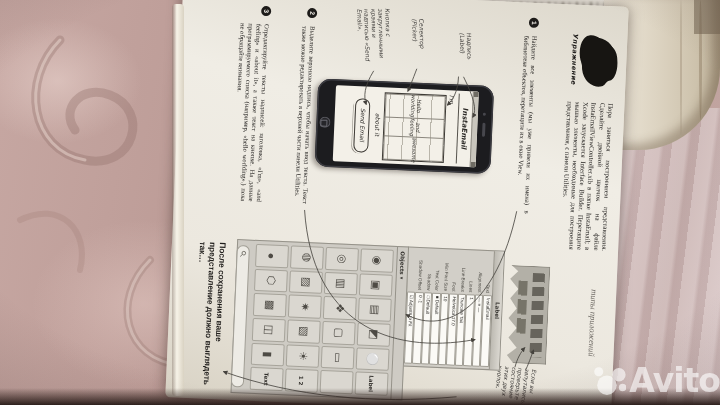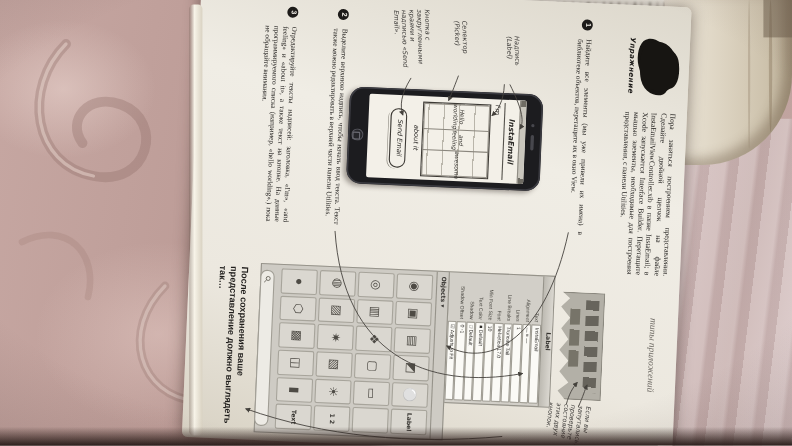--- a/index.html
+++ b/index.html
@@ -371,14 +371,23 @@
           <path d="M392,150 C403,232 399,312 377,384" marker-end="url(#ah)"></path>
         </g>
       </svg>
     </div>
   </div>
 
   <div id="page-edge-strip"></div>
   <div id="bottom-shadow"></div>
   <div id="vignette"></div>
 
+  <div id="watermark">
+    <svg width="46" height="46" viewBox="0 0 46 46">
+      <circle cx="20" cy="30" r="13" fill="#fff"></circle>
+      <circle cx="36" cy="16" r="9" fill="#fff"></circle>
+      <circle cx="9" cy="12" r="6" fill="#fff"></circle>
+      <circle cx="41" cy="33" r="5" fill="#fff"></circle>
+    </svg>
+    <span id="avito-text">Avito</span>
+  </div>
 
 </div>
 
 </body></html>

